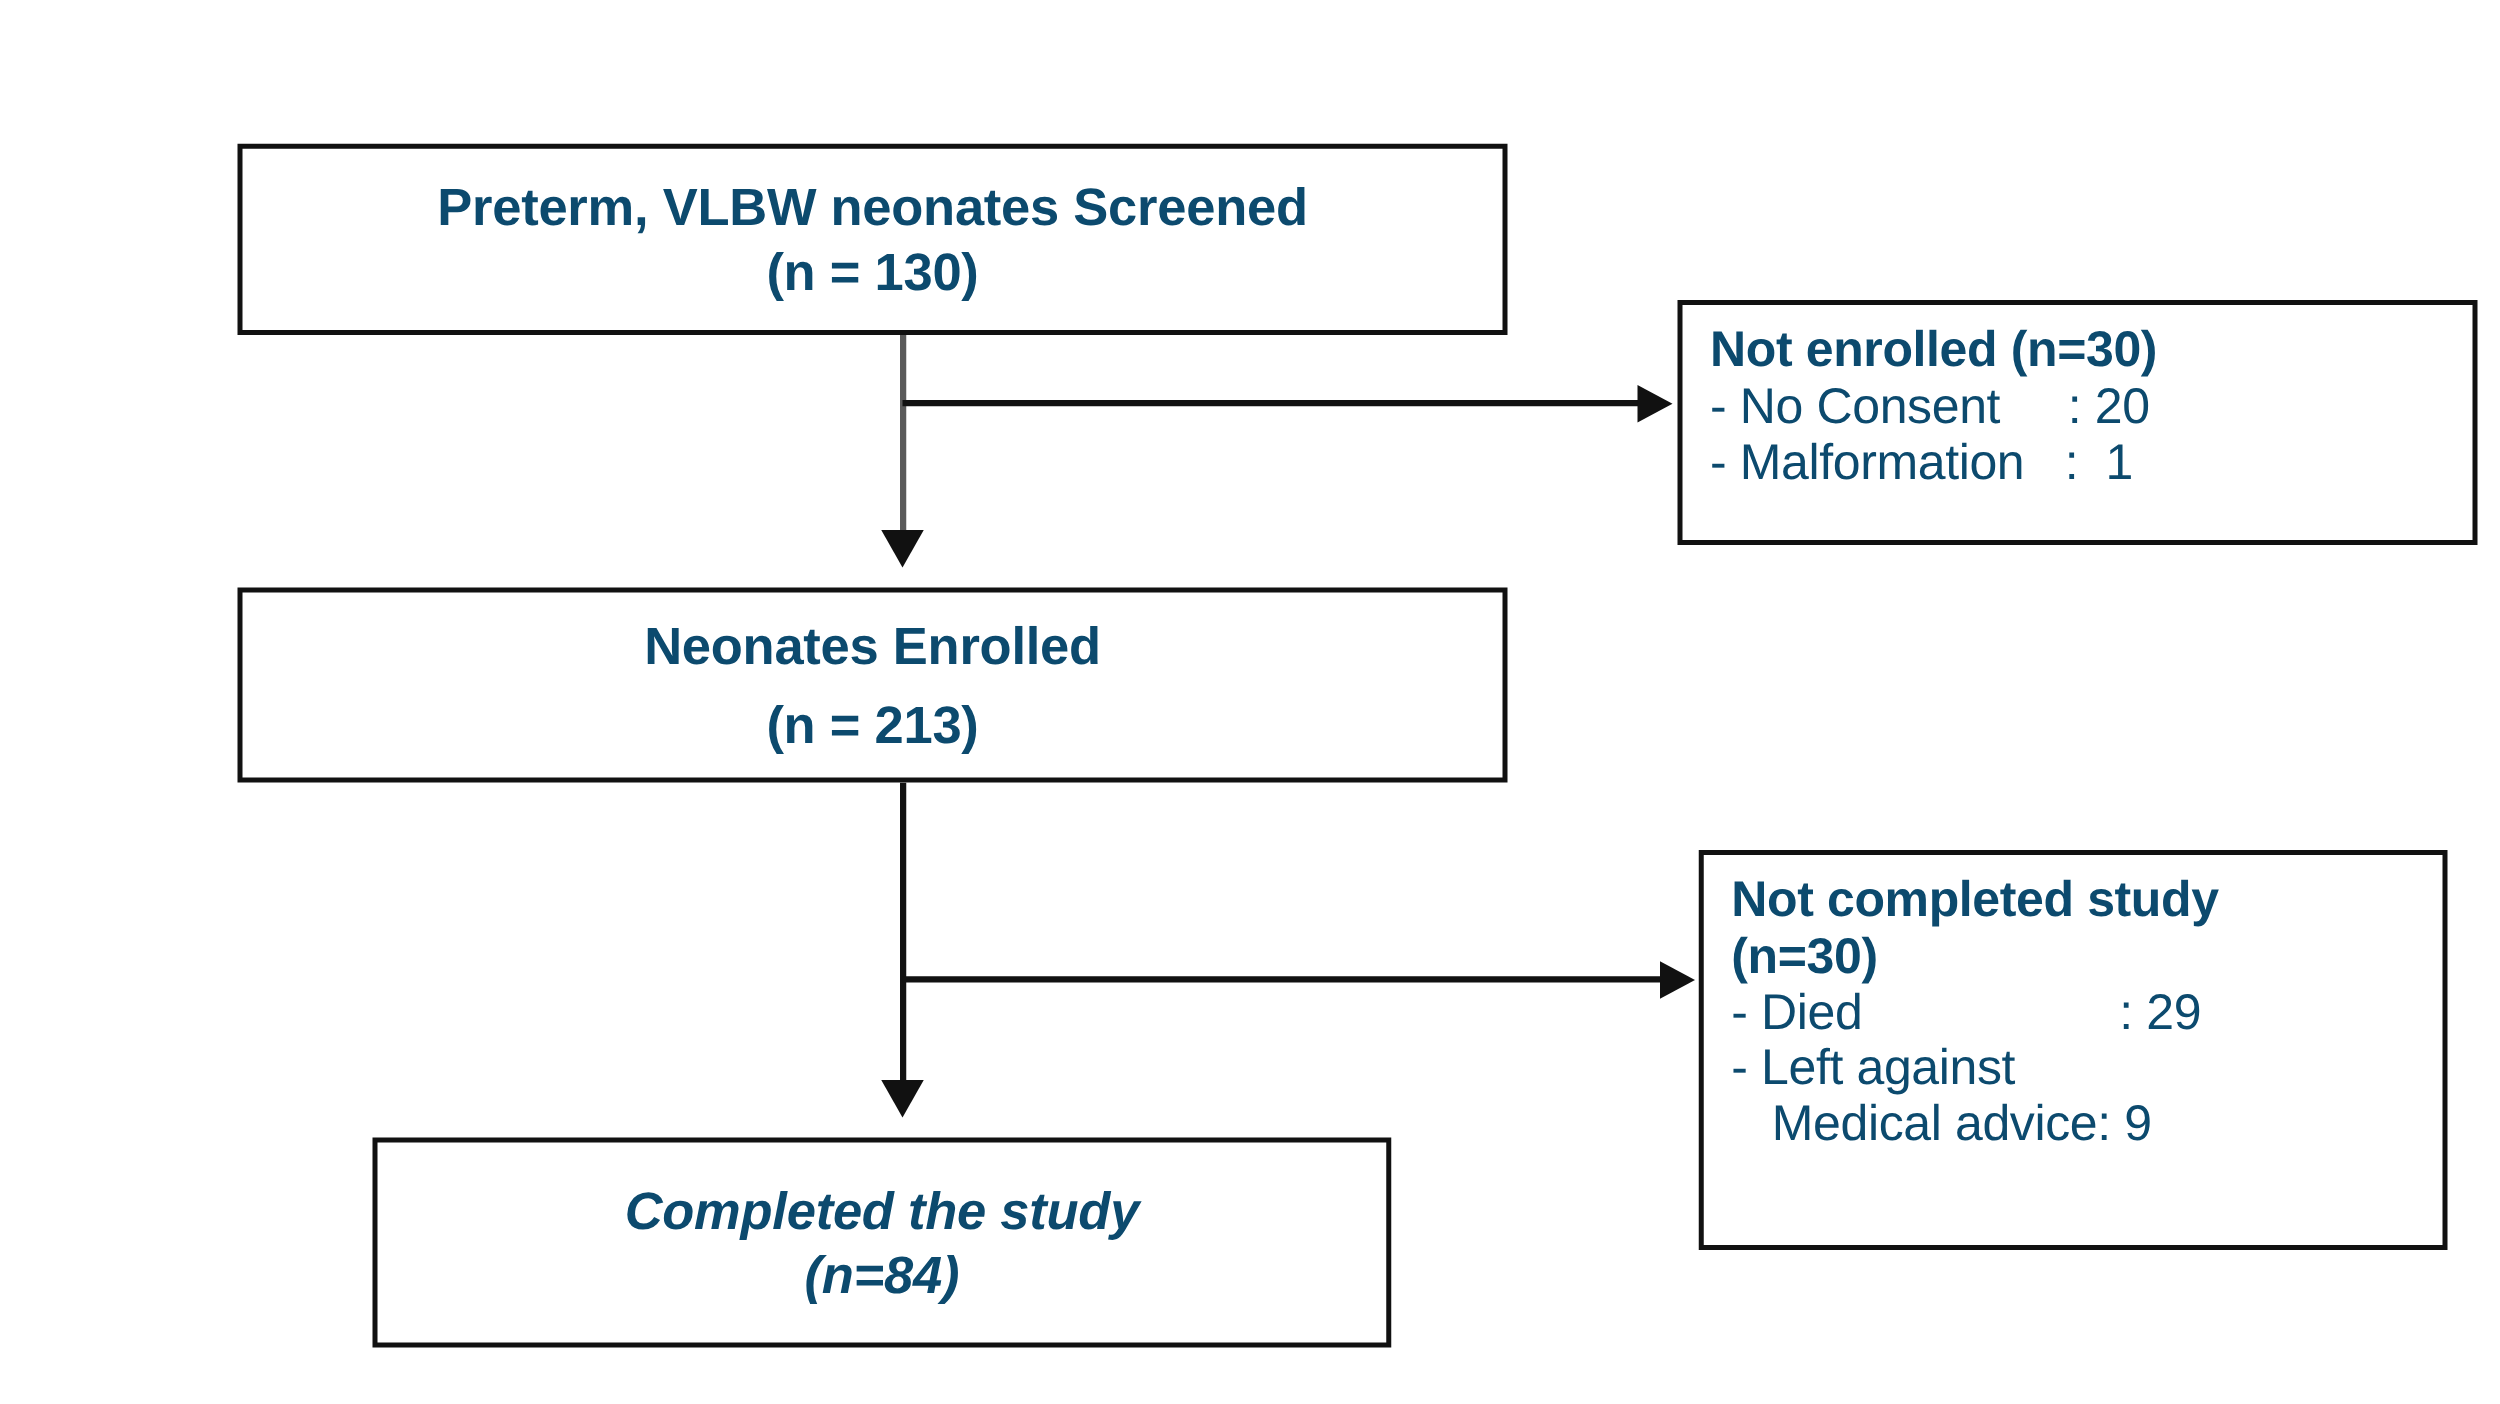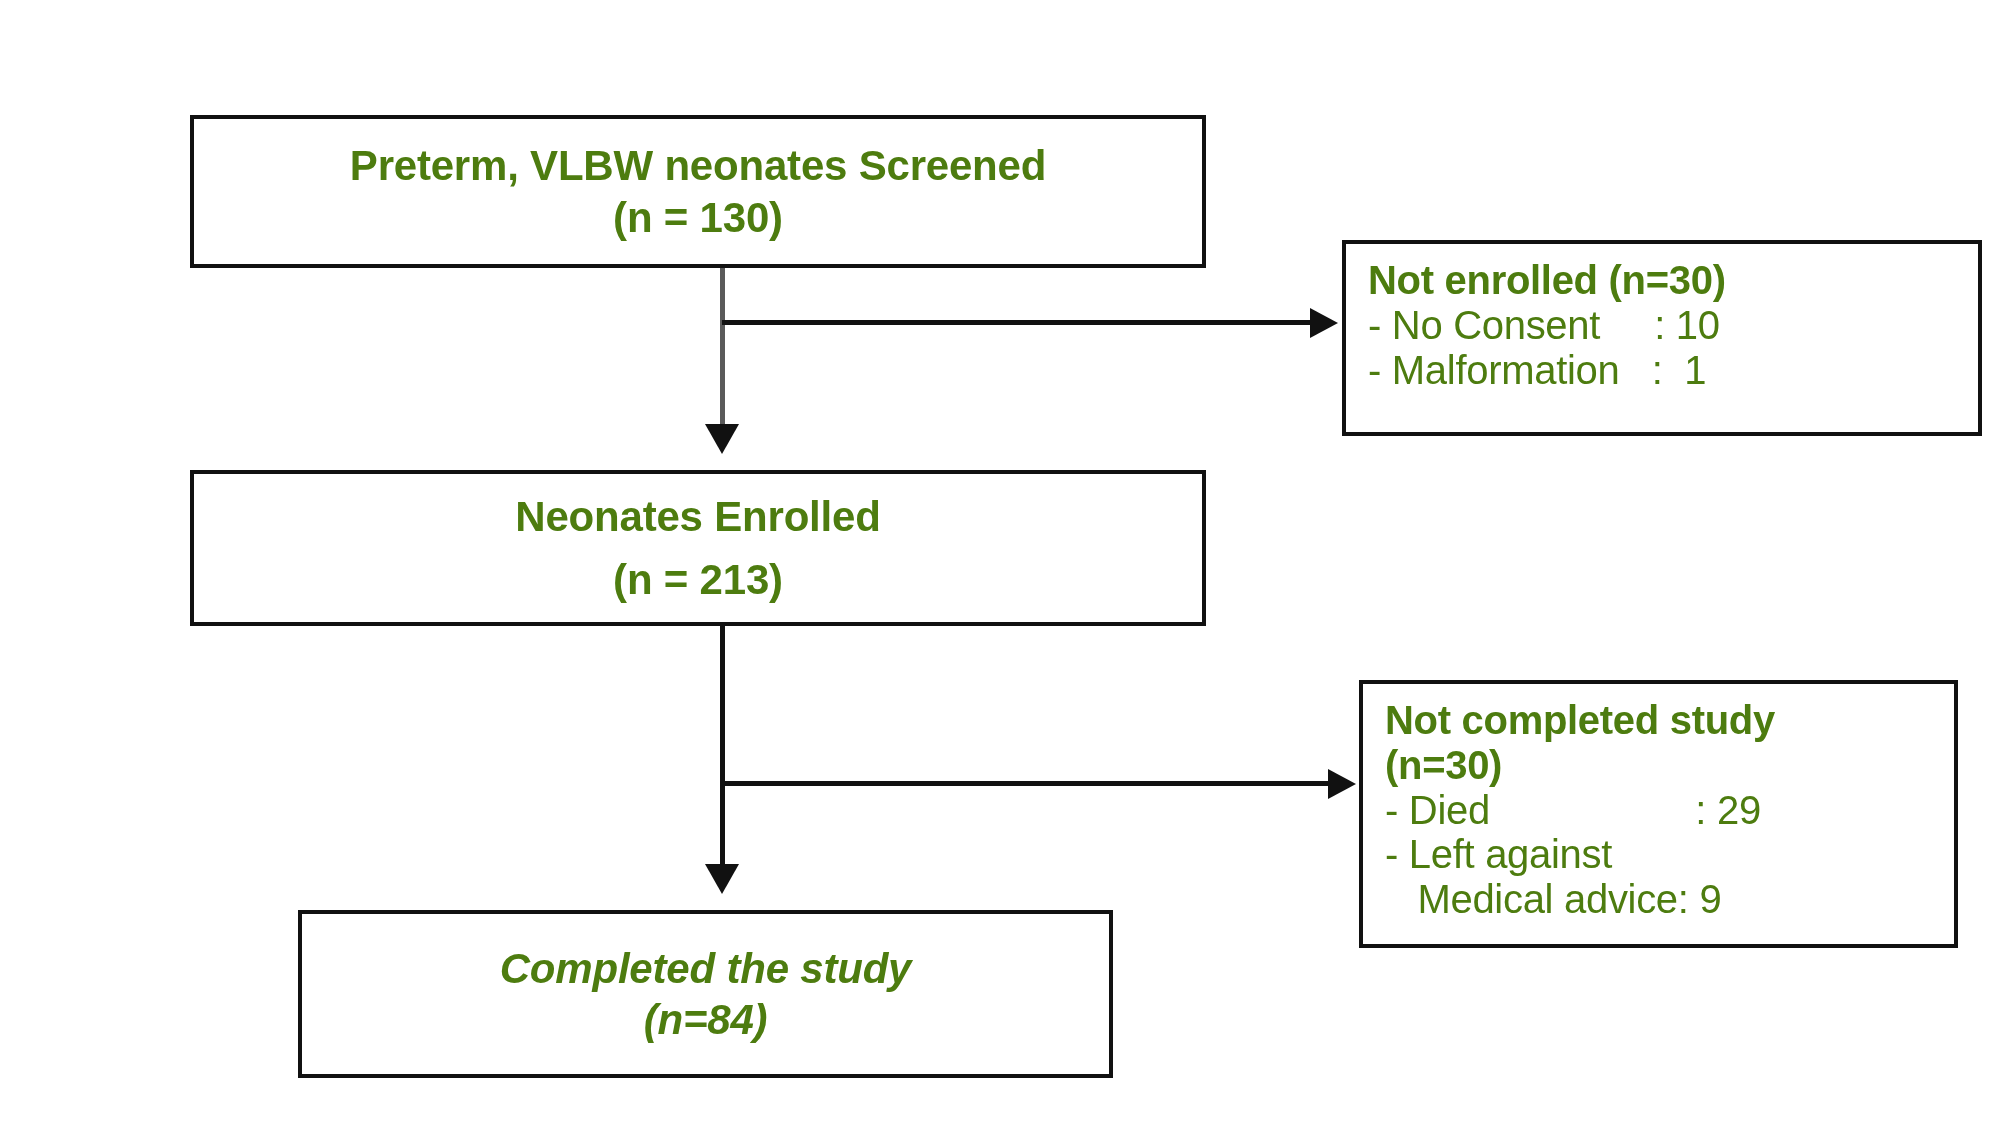--- a/index.html
+++ b/index.html
@@ -32,21 +32,21 @@
     text-align: center;
   }
   .node.lefted {
     align-items: flex-start;
     justify-content: flex-start;
     text-align: left;
     padding: 14px 0 0 22px;
   }
   .ln {
     display: block;
-    color: #4d7c0f;
+    color: #0c4a6e;
     white-space: pre;
   }
   .ln.bold {
     font-weight: bold;
   }
   
   #node-screened .ln, #node-enrolled .ln, #node-completed .ln {
     font-size: 42px;
     font-weight: bold;
     line-height: 1.22;
@@ -121,25 +121,25 @@
     <span class="ln bold">(n = 213)</span>
   </div>
 
   <div class="node centered" id="node-completed" style="left:298px; top:910px; width:815px; height:168px;font-style:italic;">
     <span class="ln bold">Completed the study</span>
     <span class="ln bold">(n=84)</span>
   </div>
 
   <div class="node lefted" id="node-not-enrolled" style="left:1342px; top:240px; width:640px; height:196px;">
     <span class="ln bold">Not enrolled (n=30)</span>
-    <span class="ln">- No Consent     : 10</span>
+    <span class="ln">- No Consent     : 20</span>
     <span class="ln">- Malformation   :  1</span>
   </div>
 
-  <div class="node lefted" id="node-not-completed" style="left:1359px; top:680px; width:599px; height:268px;">
+  <div class="node lefted" id="node-not-completed" style="left:1359px; top:680px; width:599px; height:320px;">
     <span class="ln bold">Not completed study</span>
     <span class="ln bold">(n=30)</span>
     <span class="ln">- Died                   : 29</span>
     <span class="ln">- Left against</span>
     <span class="ln">   Medical advice: 9</span>
   </div>
 
 </div>
 
 </body></html>

